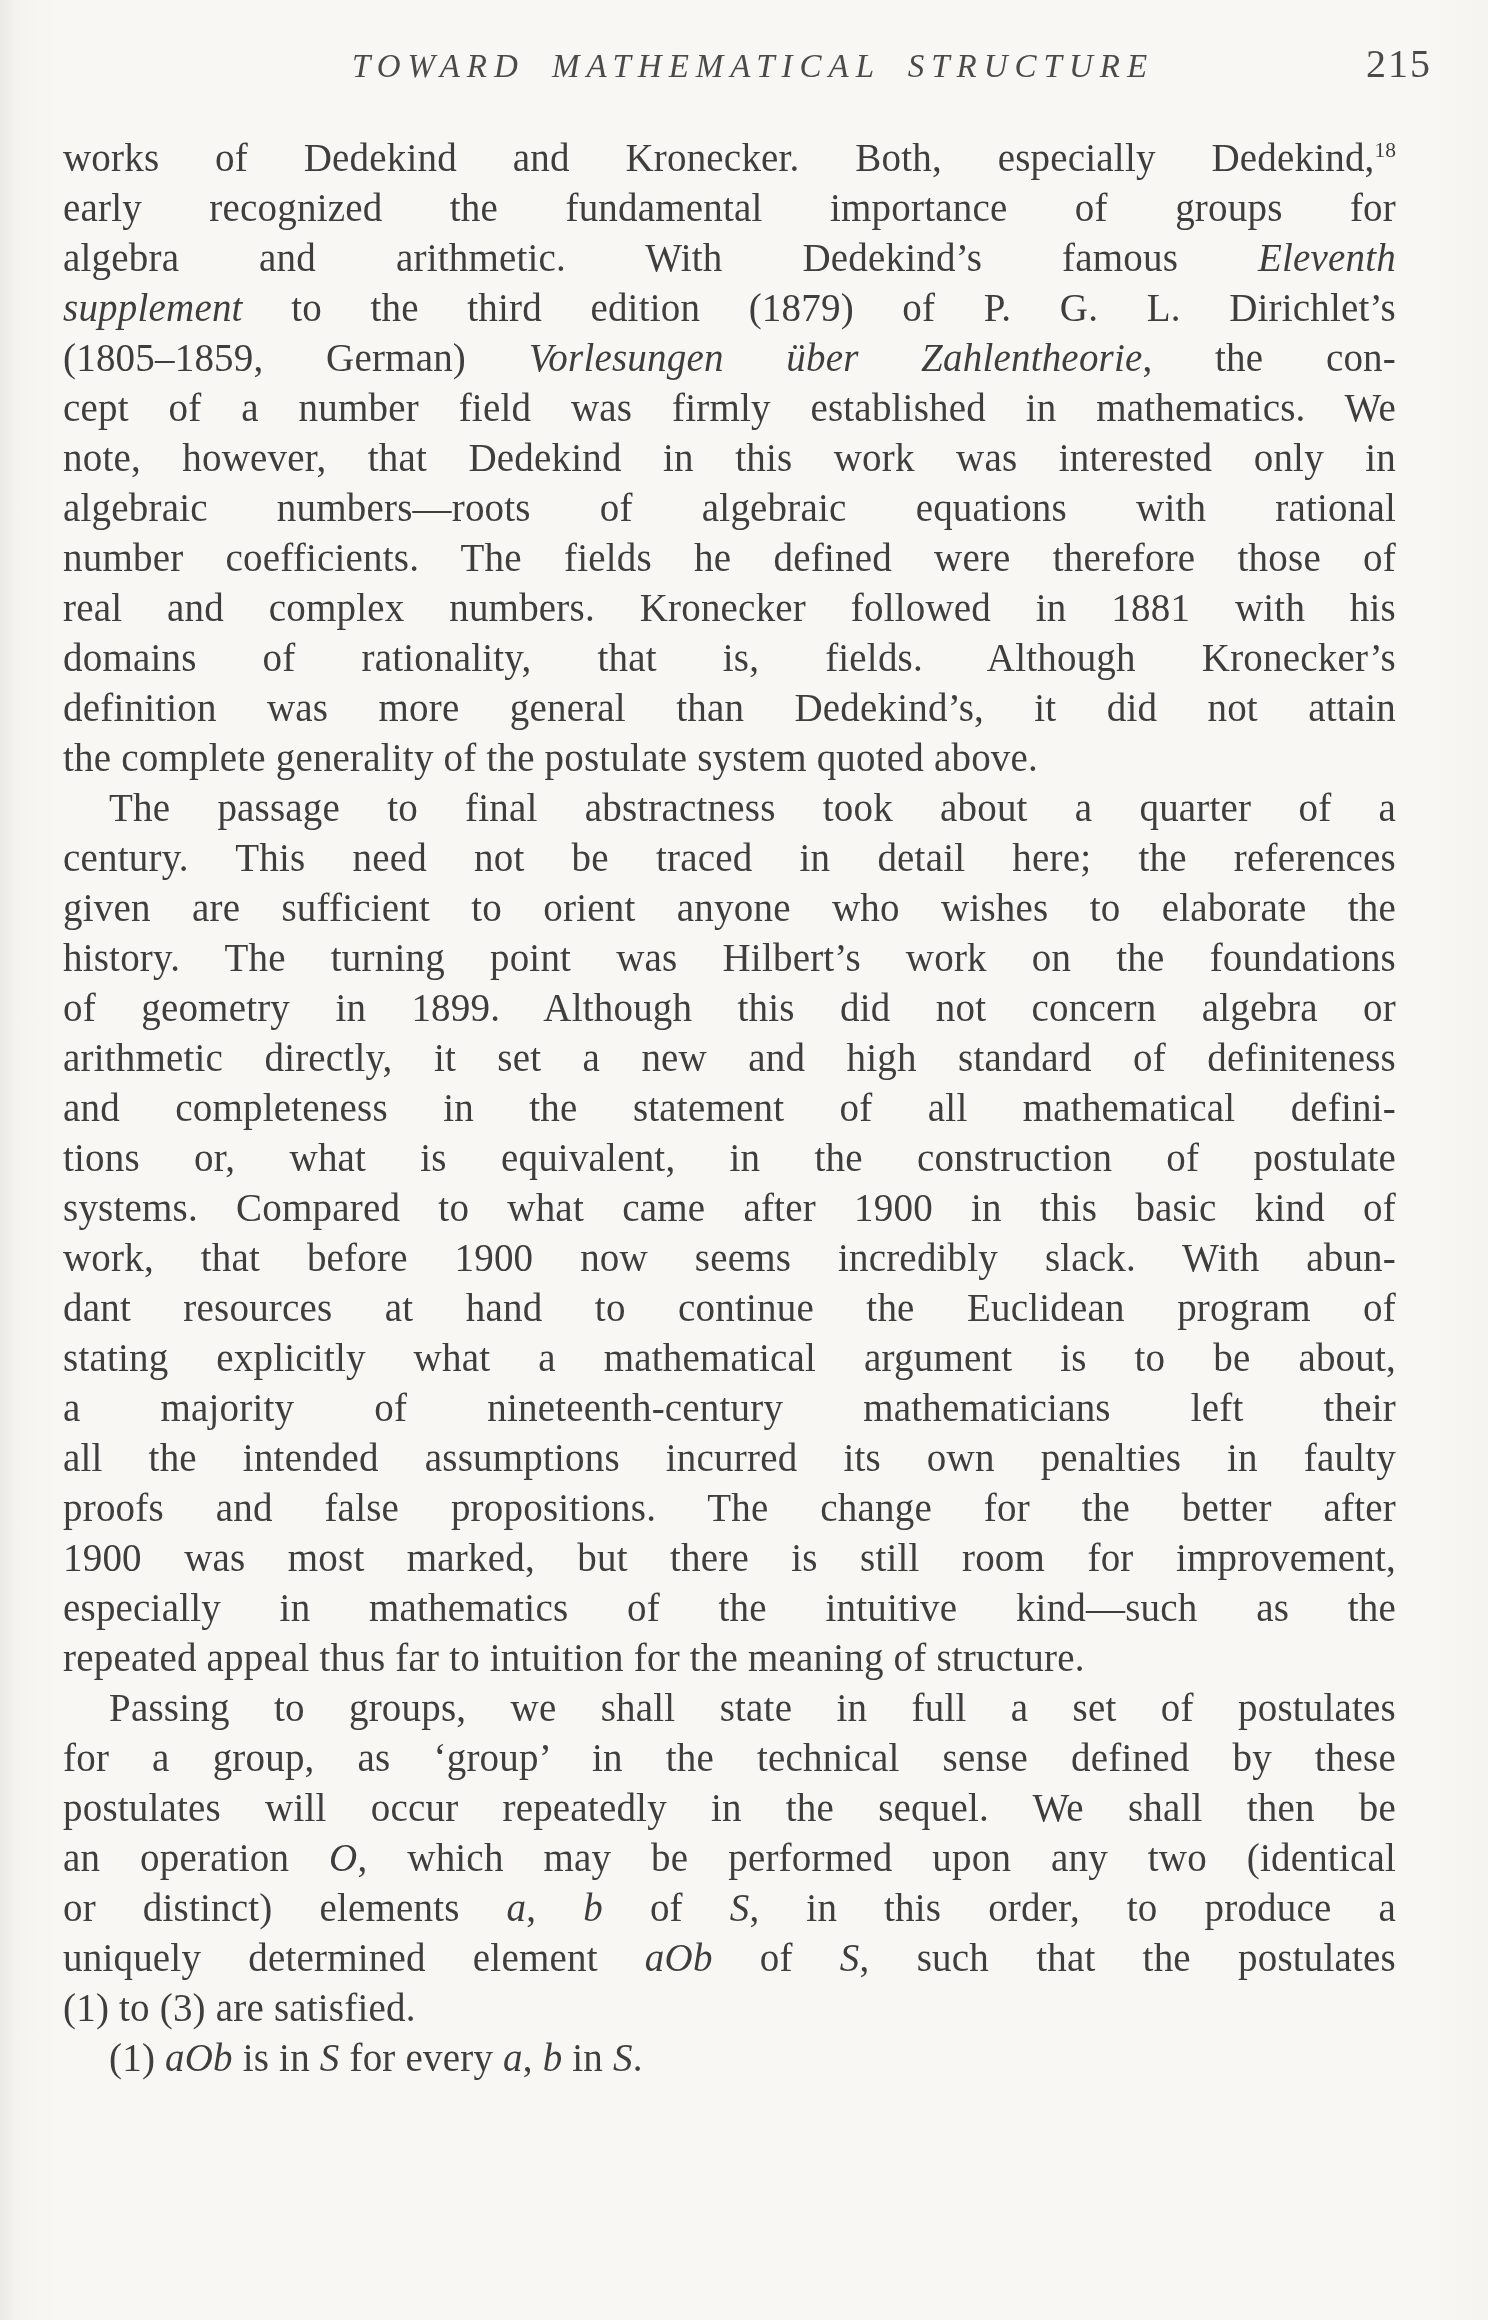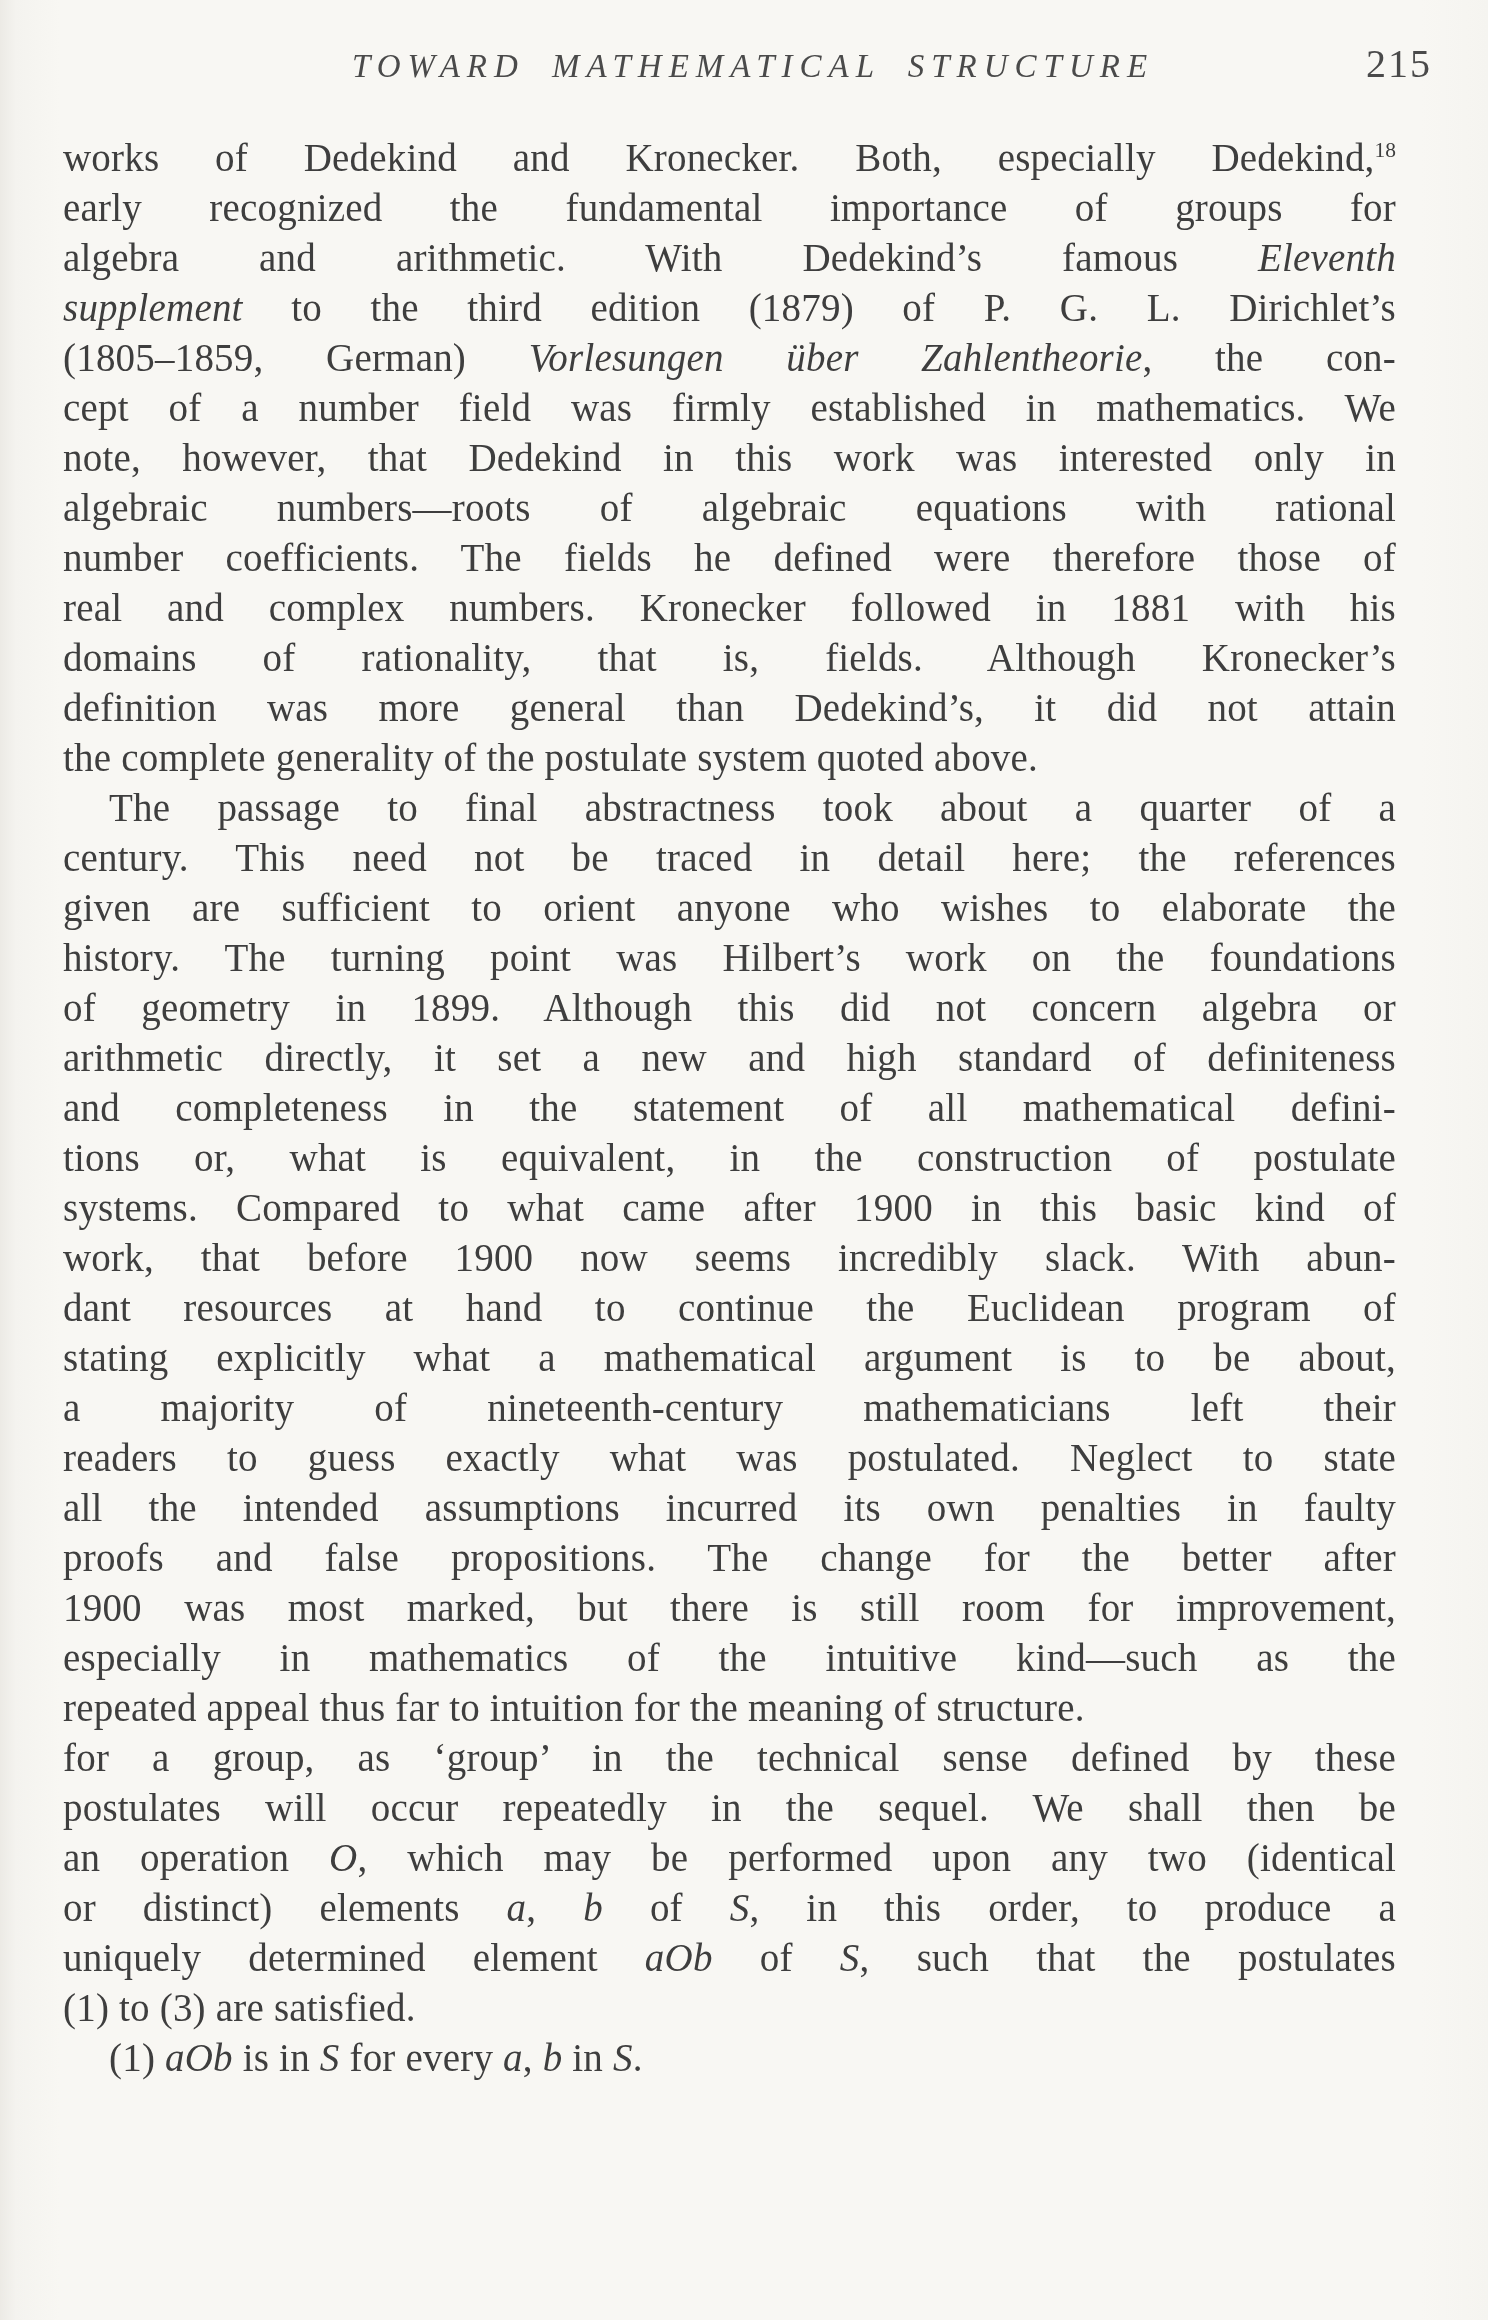--- a/index.html
+++ b/index.html
@@ -86,28 +86,28 @@
       <div class="line"><span>history. The turning point was Hilbert’s work on the foundations</span></div>
       <div class="line"><span>of geometry in 1899. Although this did not concern algebra or</span></div>
       <div class="line"><span>arithmetic directly, it set a new and high standard of definiteness</span></div>
       <div class="line"><span>and completeness in the statement of all mathematical defini-</span></div>
       <div class="line"><span>tions or, what is equivalent, in the construction of postulate</span></div>
       <div class="line"><span>systems. Compared to what came after 1900 in this basic kind of</span></div>
       <div class="line"><span>work, that before 1900 now seems incredibly slack. With abun-</span></div>
       <div class="line"><span>dant resources at hand to continue the Euclidean program of</span></div>
       <div class="line"><span>stating explicitly what a mathematical argument is to be about,</span></div>
       <div class="line"><span>a majority of nineteenth-century mathematicians left their</span></div>
-      <div class="line"><span>readers to guess exactly what was postulated. Neglect to state</span></div>
       <div class="line"><span>all the intended assumptions incurred its own penalties in faulty</span></div>
       <div class="line"><span>proofs and false propositions. The change for the better after</span></div>
       <div class="line"><span>1900 was most marked, but there is still room for improvement,</span></div>
       <div class="line"><span>especially in mathematics of the intuitive kind—such as the</span></div>
       <div class="line last"><span>repeated appeal thus far to intuition for the meaning of structure.</span></div>
     </div>
     <div class="para indent">
+      <div class="line first"><span>Passing to groups, we shall state in full a set of postulates</span></div>
       <div class="line"><span>for a group, as ‘group’ in the technical sense defined by these</span></div>
       <div class="line"><span>postulates will occur repeatedly in the sequel. We shall then be</span></div>
     </div>
     <div class="para indent">
       <div class="line"><span>an operation </span><span class="it">O</span><span>, which may be performed upon any two (identical</span></div>
       <div class="line"><span>or distinct) elements </span><span class="it">a</span><span>, </span><span class="it">b</span><span> of </span><span class="it">S</span><span>, in this order, to produce a</span></div>
       <div class="line"><span>uniquely determined element </span><span class="it">aOb</span><span> of </span><span class="it">S</span><span>, such that the postulates</span></div>
       <div class="line last"><span>(1) to (3) are satisfied.</span></div>
     </div>
     <div class="para indent">

